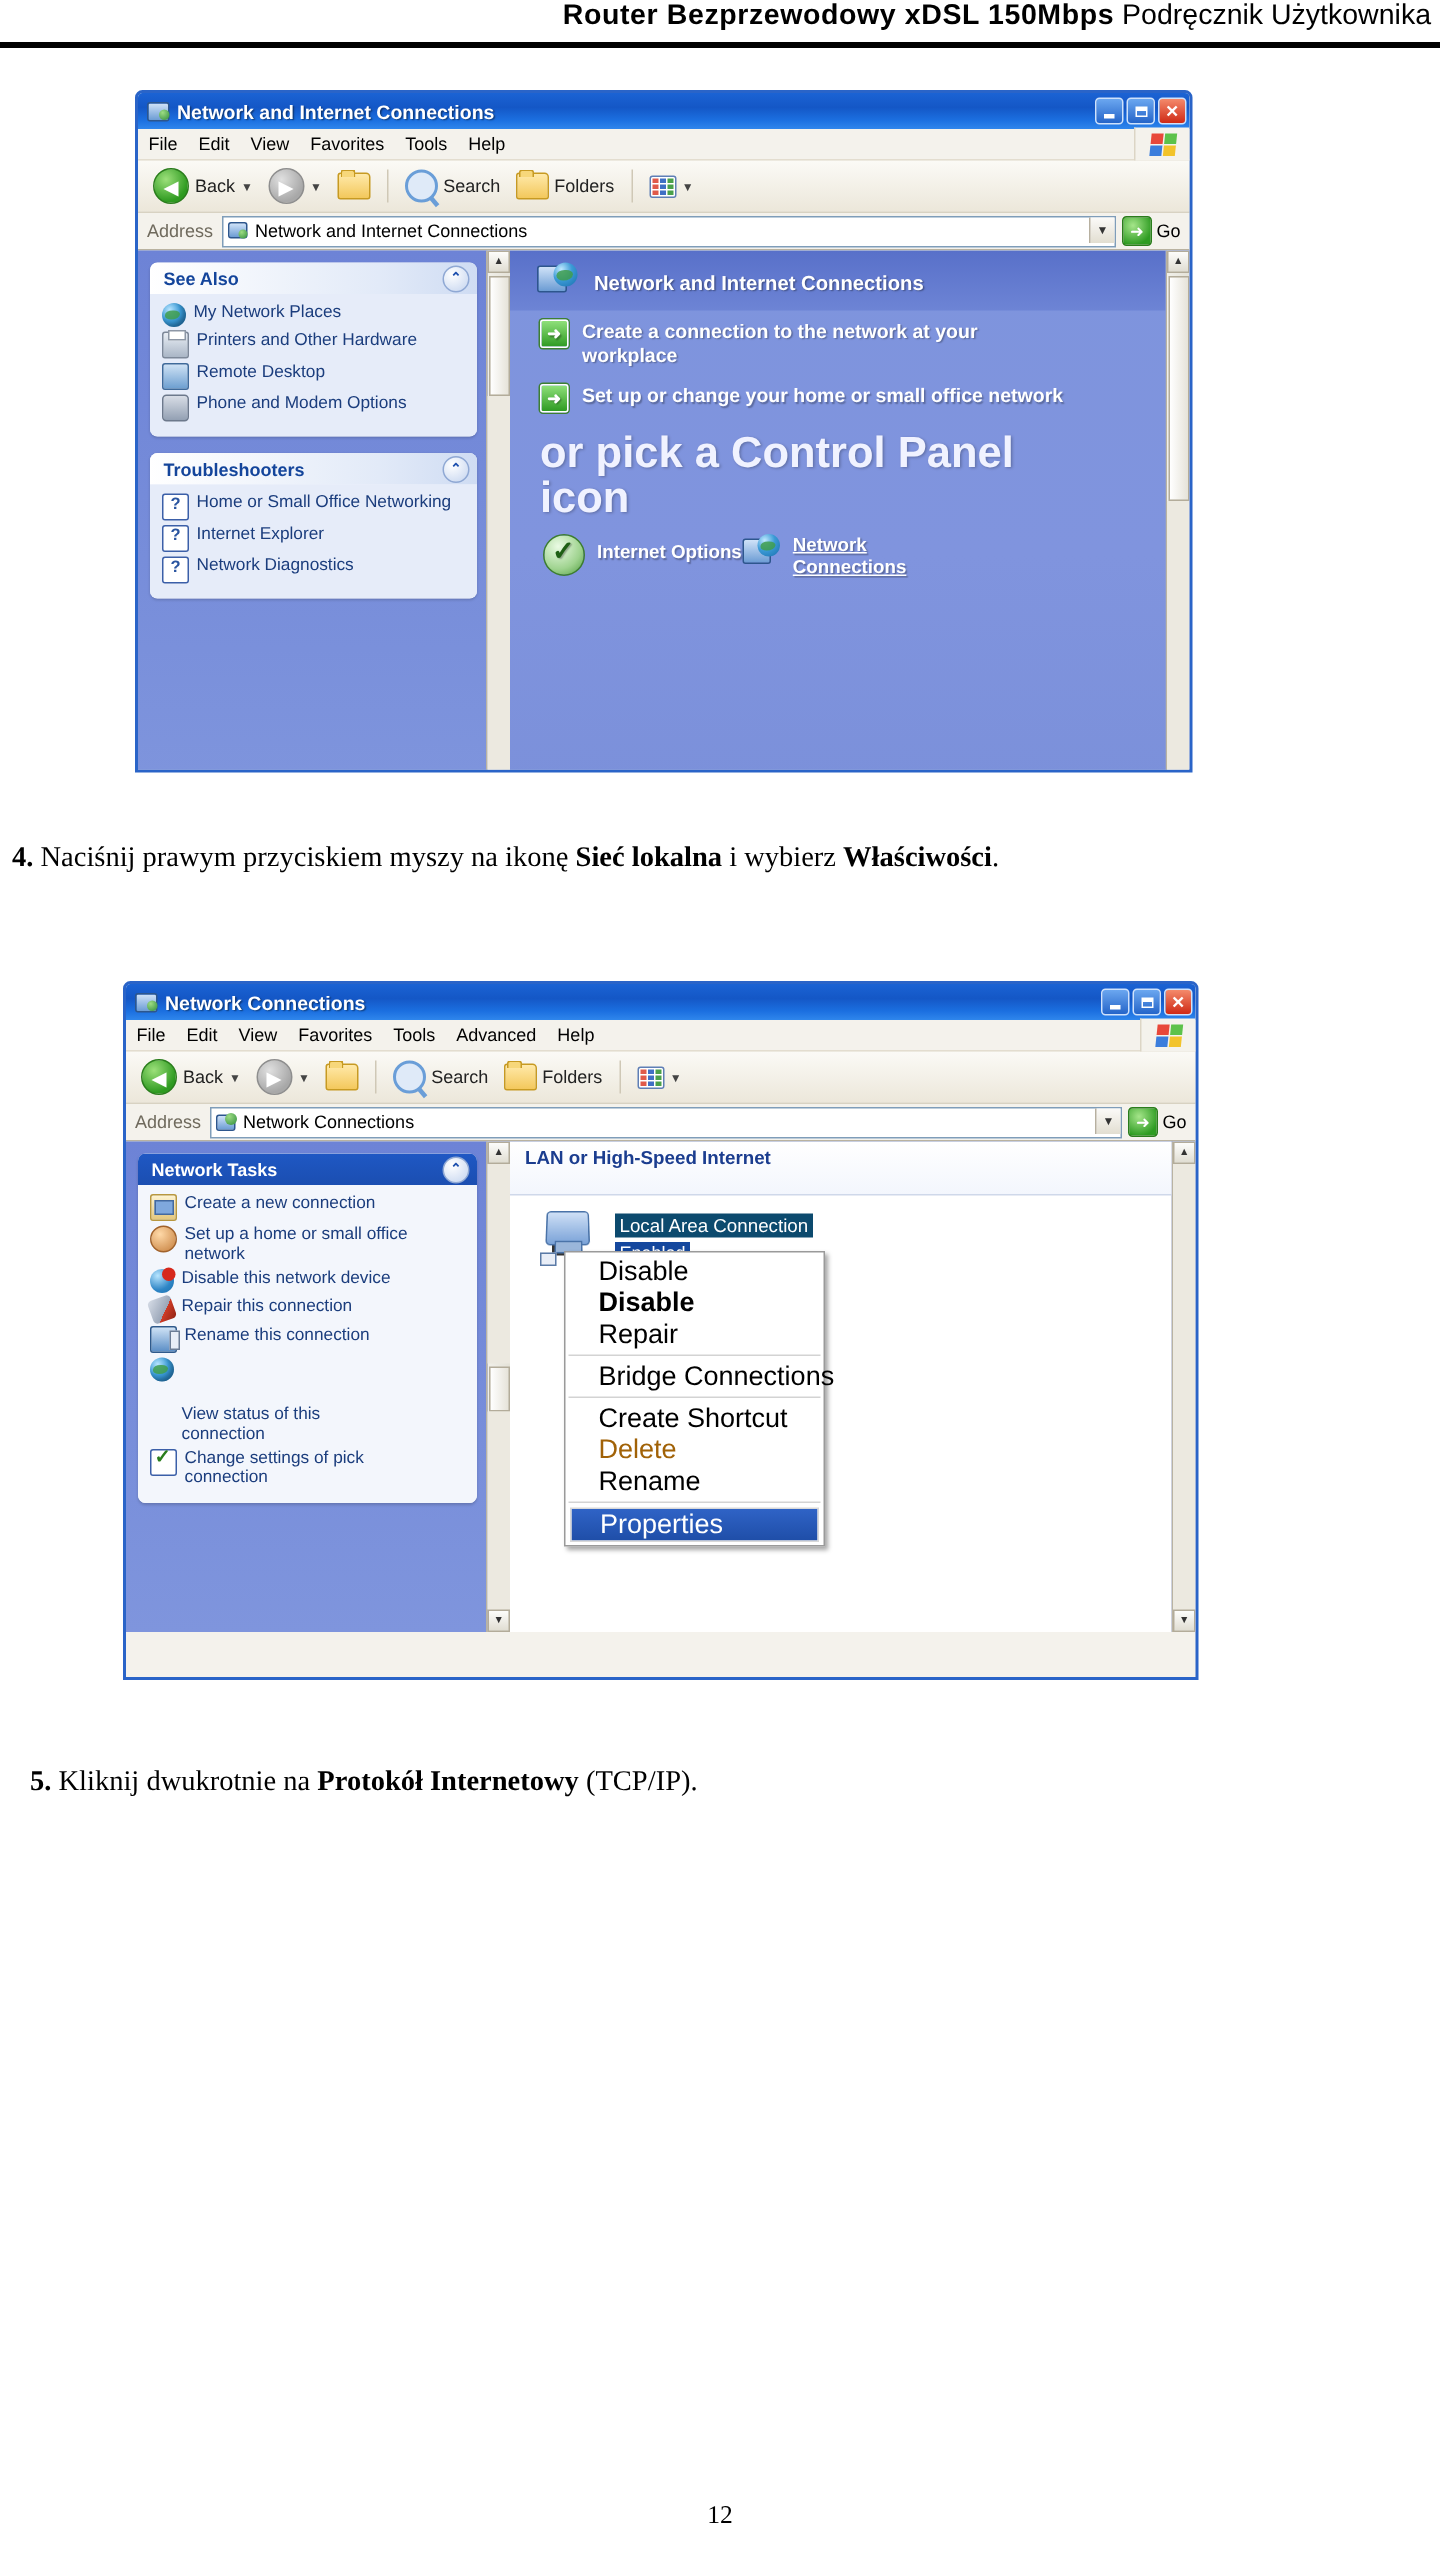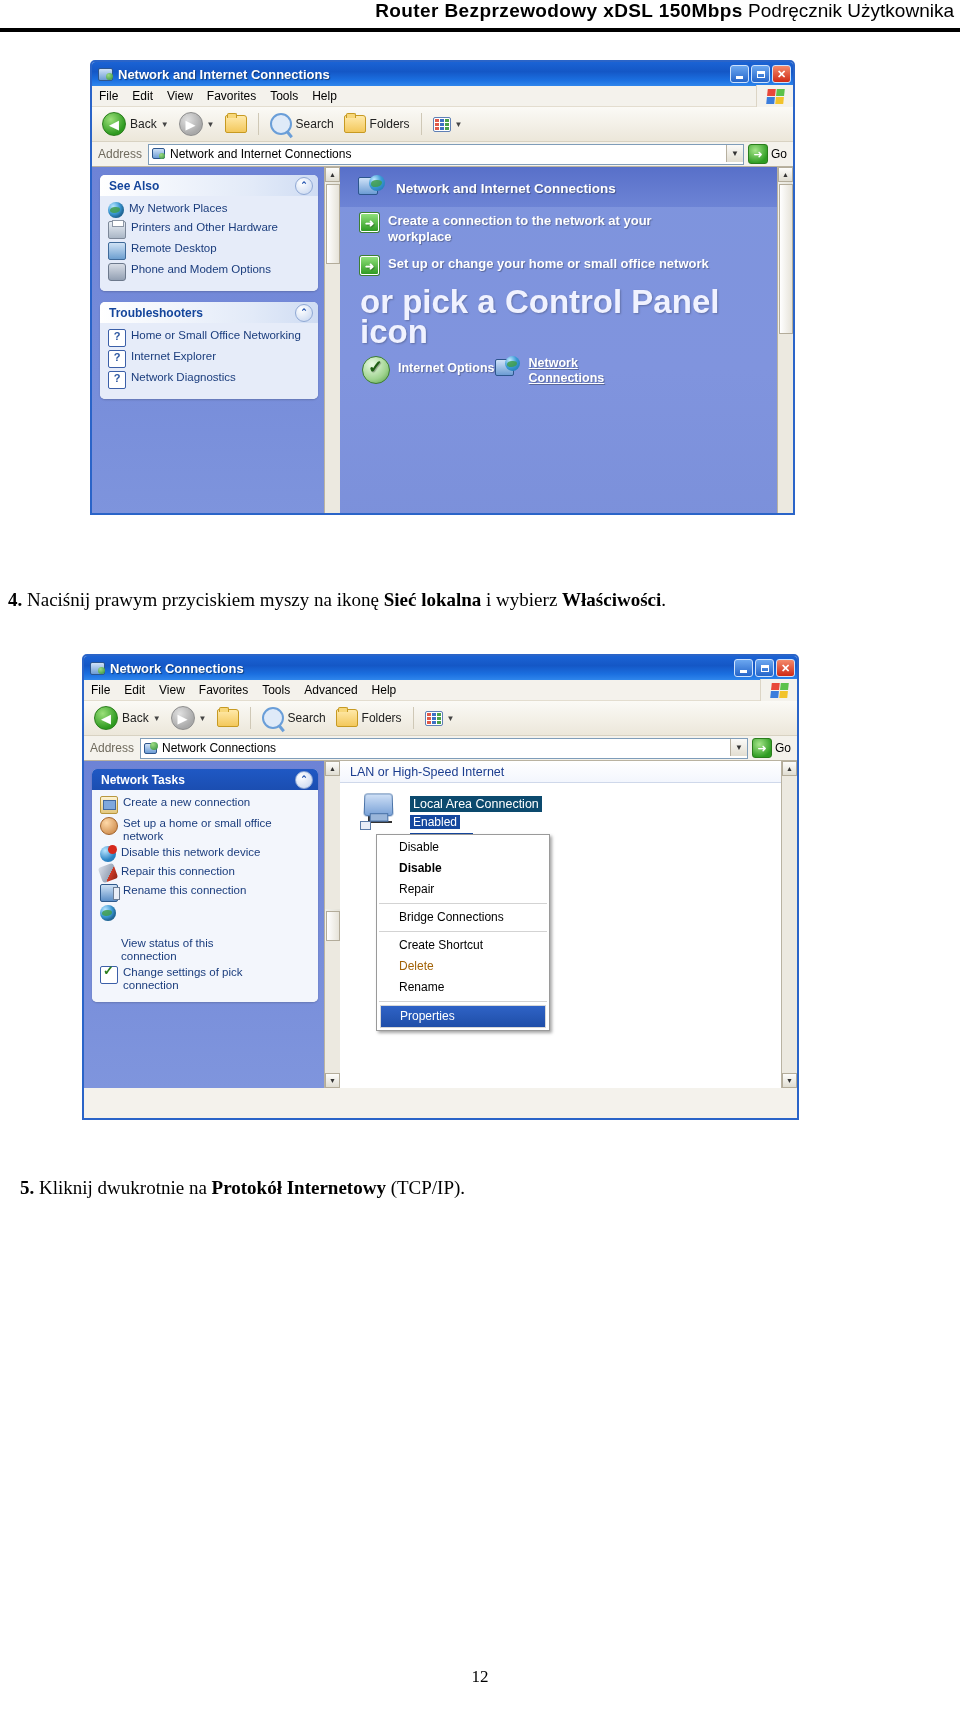--- a/index.html
+++ b/index.html
@@ -306,21 +306,21 @@
     text-shadow: 1px 1px 1px rgba(0,0,0,.3);
   }
   .grn-arrow {
     width:17px;height:17px;flex:0 0 auto;
     background: linear-gradient(180deg,#8fe07a,#2f9b23);
     border:1px solid #ffffff; border-radius:2px;
     color:#fff;font-size:11px;display:flex;align-items:center;justify-content:center;
     box-shadow: 0 0 0 1px #3d7f32;
   }
   .c1-big {
-    color:#f0f2ff; font-size:33px; font-weight:bold; line-height:30px;
+    color:#f0f2ff; font-size:29px; font-weight:bold; line-height:30px;
     padding: 12px 20px 0 20px;
     text-shadow: 1px 1px 2px rgba(0,0,0,.25);
     font-family:"Liberation Sans",sans-serif;
   }
   .c1-cpl {
     display:flex; padding: 9px 0 0 22px; align-items:flex-start;
   }
   .cpl-item { display:flex; gap:8px; align-items:flex-start; color:#fff; font-size:12.5px; font-weight:bold; text-shadow:1px 1px 1px rgba(0,0,0,.3);}
   .cpl-ico{width:26px;height:26px;flex:0 0 auto;position:relative;}
   .ico-ieopt{border-radius:50%;background:radial-gradient(circle at 35% 28%,#eafbe4,#9fd38f 60%,#4f9c3f);border:1px solid #3c7d30;}
@@ -344,22 +344,22 @@
     background: linear-gradient(90deg,#ffffff,#e6e3d9);
     border: 1px solid #b3ac9a; box-sizing: border-box;
   }
   .sb-track { flex: 1 1 auto; width:15px; background:#ece9e0;}
 
   
   .content2 {
     flex:1 1 auto; background:#ffffff; position:relative; overflow:hidden;
   }
   .grp-head {
-    padding: 4px 0 3px 10px;
-    font-size: 12.5px; font-weight: normal; color:#1b3d8f;
+    padding: 4px 0 17px 10px;
+    font-size: 12.5px; font-weight: bold; color:#1b3d8f;
     border-bottom: 1px solid #cfd8ea;
     background: linear-gradient(180deg,#ffffff,#f3f6fd);
   }
   .conn-item { display:flex; gap:8px; padding: 10px 0 0 18px; align-items:flex-start;}
   .conn-ico { width:44px;height:38px;position:relative;flex:0 0 auto;}
   .pc-ico {
     position:absolute;left:6px;top:0;width:27px;height:21px;
     background:linear-gradient(180deg,#cfe0f6,#7ba3d8);
     border:1px solid #4a73a8;border-radius:3px;
     transform: perspective(40px) rotateX(6deg);
@@ -378,21 +378,21 @@
     position:absolute;
     background:#ffffff;
     border:1px solid #9a9a9a;
     box-shadow: 2px 2px 3px rgba(0,0,0,.35);
     padding: 2px 0;
     z-index: 40;
     font-family:"Liberation Sans",sans-serif;
   }
   .ctx-item {
     padding: 3px 30px 3px 22px;
-    font-size: 12px;
+    font-size: 18px;
     color: #000;
     white-space: nowrap;
     line-height: 15px;
   }
   .ctx-item.bold { font-weight: bold; }
   .ctx-item.disabled { color:#a16207; }
   .ctx-item.sel {
     background: linear-gradient(180deg,#2f63c6,#1f4ea8);
     color:#fff;
     border:1px solid #d8d8d8;
@@ -624,21 +624,21 @@
       <div class="vscroll">
         <div class="sb-btn">▲</div>
         <div class="sb-thumb" style="height:150px;"></div>
         <div class="sb-track"></div>
         <div class="sb-btn">▼</div>
       </div>
     </div>
   </div>
 </div>
 
-<div class="step" style="left:8px; top:588px; right:8px;">
+<div class="step" style="left:8px; top:560px; right:8px;">
   <b>4.</b><span> Naciśnij prawym przyciskiem myszy na ikonę </span><b>Sieć lokalna</b><span> i wybierz </span><b>Właściwości</b><span>.</span>
 </div>
 
 <div class="xp-window" style="left:82px; top:654px; width:717px; height:466px;">
 
   <div class="titlebar">
     <span class="win-icon">
       <span style="position:absolute;left:1px;top:2px;width:13px;height:11px;background:linear-gradient(180deg,#cfe2f8,#6c9cd4);border:1px solid #2d568d;border-radius:2px;"></span>
       <span style="position:absolute;left:9px;top:7px;width:7px;height:7px;border-radius:50%;background:radial-gradient(circle at 35% 30%,#9ddc83,#2e8b3c);"></span>
     </span>

